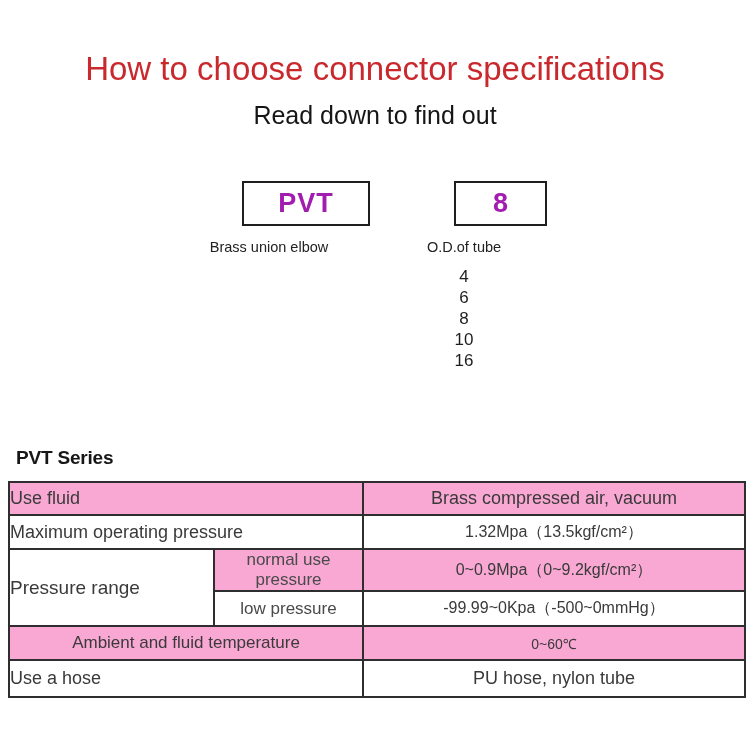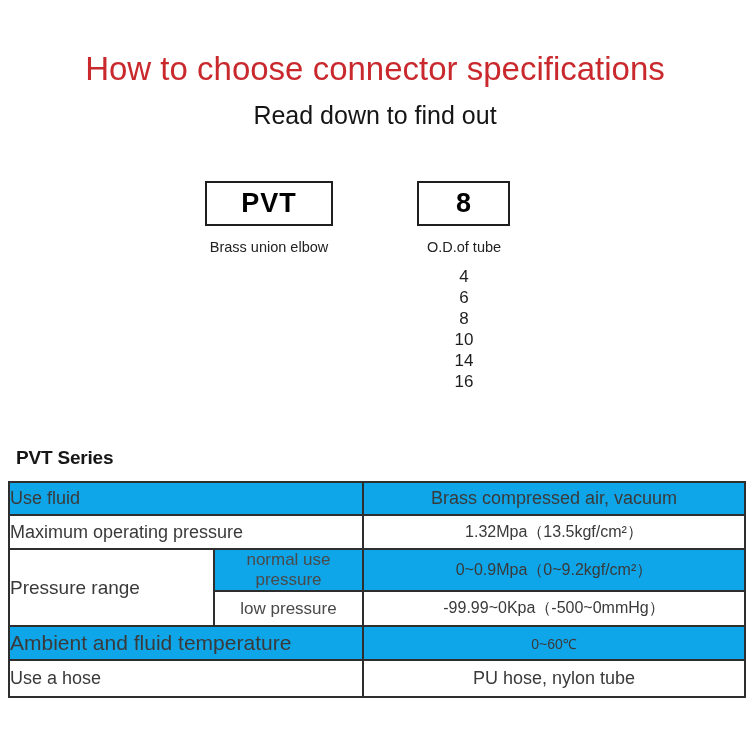--- a/index.html
+++ b/index.html
@@ -6,41 +6,41 @@
   body { width:750px; height:750px; font-family:"Liberation Sans", sans-serif; }
   .page { position:relative; width:750px; height:750px; background:#fff; overflow:hidden;border-radius:9px; }
 
   .title { position:absolute; top:50px; left:0; width:100%; margin:0;
            text-align:center; font-size:33px; font-weight:400; color:#c9282d; }
   .subtitle { position:absolute; top:101px; left:0; width:100%;
               text-align:center; font-size:25px; color:#151515; }
 
   .code-box { position:absolute; top:181px; height:45px; box-sizing:border-box;
               border:2px solid #1f1f1f; display:flex; align-items:center; justify-content:center;
-              font-size:27px; font-weight:700; color:#000000; }
+              font-size:27px; font-weight:700; color:#a21caf;margin-left:37px; }
   .box-pvt { left:205px; width:128px; letter-spacing:1px; }
   .box-size { left:417px; width:93px; }
 
   .box-label { position:absolute; top:239px; font-size:14.5px; color:#222; text-align:center; }
   .model-label { left:195px; width:148px; }
   .size-label  { left:400px; width:128px; }
 
   .size-list { position:absolute; left:389px; top:266px; width:150px;
                text-align:center; font-size:17px; line-height:21px; color:#1e1e1e; }
   .size-list span { display:block; }
 
   .series-heading { position:absolute; left:16px; top:447px;
                     font-size:19px; font-weight:700; color:#161616; letter-spacing:-0.2px; }
 
   table.spec { position:absolute; left:8px; top:481px; width:736px;
                border-collapse:collapse; table-layout:fixed; color:#3a3a3a; }
   table.spec td { border:2px solid #2e2e2e; padding:0; overflow:hidden; }
-  .beige { background:#0ea5e9; }
+  .beige { background:#f9a8d4; }
   .c-label { padding-left:13px; font-size:18px; }
-  .c-label-md { padding-left:13px; font-size:21px; }
+  .c-label-md { padding-left:13px; font-size:17px;text-align:center; }
   .c-label-lg { padding-left:13px; font-size:19px; }
   .c-sub { text-align:center; font-size:17px; color:#4a4a4a; }
   .c-value { text-align:center; font-size:16px; }
   .c-value.lg { font-size:18px; }
   .c-value.sm { font-size:14px; }
   .r1 { height:33px; } .r2 { height:34px; } .r3 { height:35px; }
   .r4 { height:35px; } .r5 { height:34px; } .r6 { height:37px; }
 </style>
 </head>
 <body>
@@ -58,21 +58,20 @@
   </div>
 
   <div class="box-label model-label">Brass union elbow</div>
   <div class="box-label size-label">O.D.of tube</div>
 
   <div class="size-list">
     <span>4</span>
     <span>6</span>
     <span>8</span>
     <span>10</span>
-    <span>14</span>
     <span>16</span>
   </div>
 
   <div class="series-heading">PVT Series</div>
 
   <table class="spec">
     <colgroup>
       <col style="width:205px">
         <col style="width:149px">
         <col style="width:382px">

